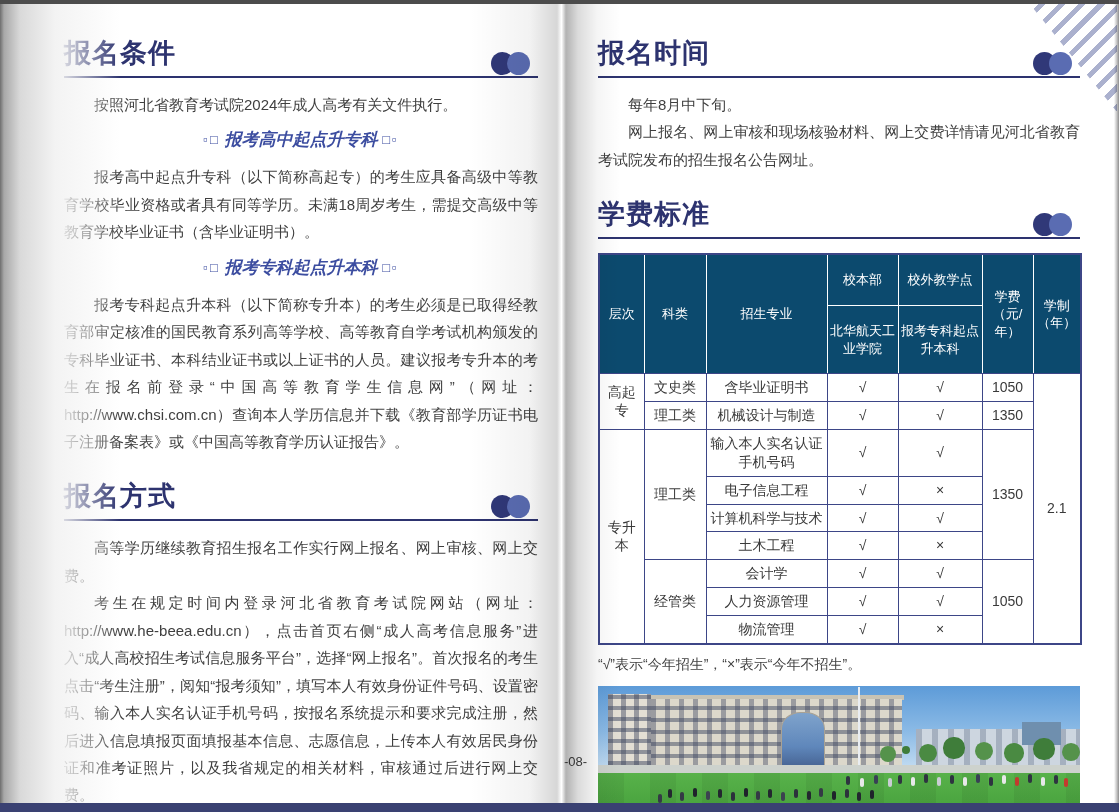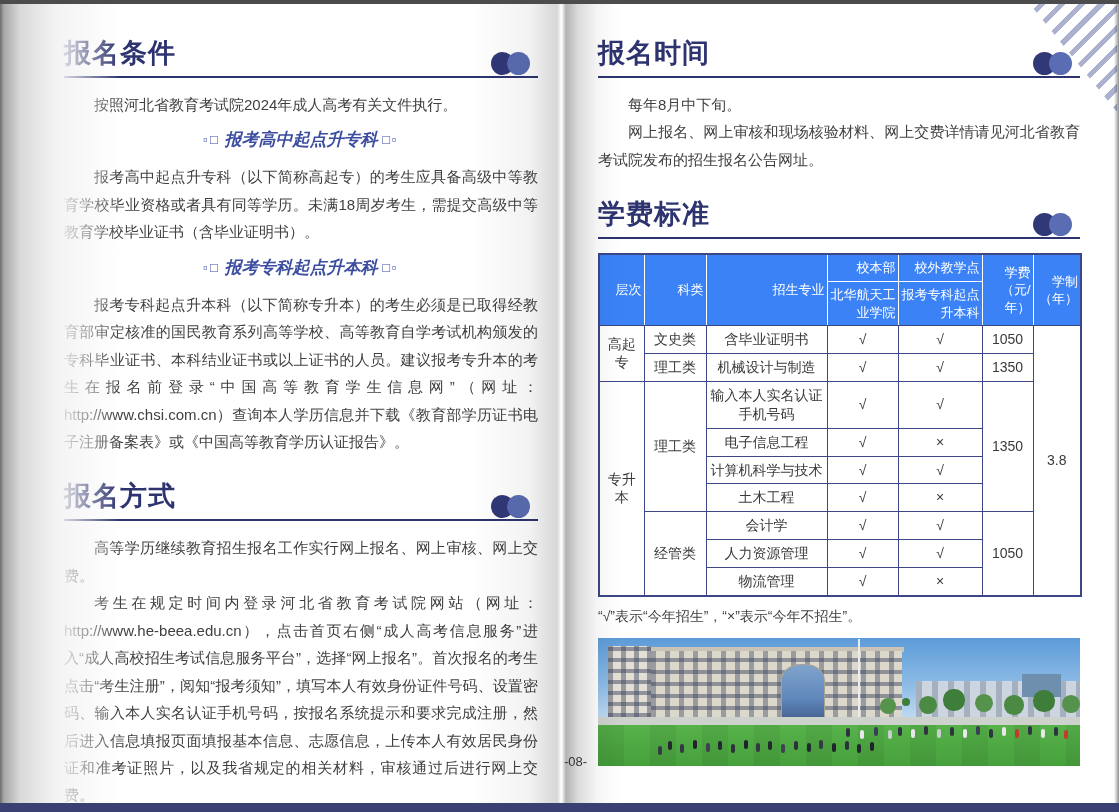--- a/index.html
+++ b/index.html
@@ -46,22 +46,22 @@
 
   .section-gap { margin-top:26px; }
 
   .page-num { position:absolute; bottom:34px; left:0; width:100%; text-align:left; font-size:13px; color:#404040; }
   .page-left  .page-num { padding-left:20px; }
   .page-right .page-num { padding-right:20px; }
 
   
   table.fee { border-collapse:collapse; width:482px; margin-top:14px; table-layout:fixed; }
   table.fee th, table.fee td { text-align:center; vertical-align:middle; }
-  table.fee th { background:#3b82f6; color:#ffffff; font-weight:400; font-size:13px;
-    border:1px solid #ffffff; padding:4px 2px; line-height:1.35; word-break:break-all;text-align:right; }
+  table.fee th { background:#0c4a6e; color:#ffffff; font-weight:400; font-size:13px;
+    border:1px solid #ffffff; padding:16px 2px; line-height:1.35; word-break:break-all; }
   table.fee thead tr:last-child th, table.fee th[rowspan] { border-bottom:1px solid #3d4687; }
   table.fee { border:2px solid #3d4687; }
   table.fee td { border:1px solid #3d4687; color:#3a3a3a; font-size:14px; padding:4px 2px; line-height:1.35; background:#fff; }
   col.c-level{width:45px;} col.c-cat{width:62px;} col.c-major{width:121px;}
   col.c-main{width:71px;} col.c-ext{width:84px;} col.c-fee{width:51px;} col.c-dur{width:48px;}
   td.mark { font-size:15px; }
 
   .table-note { margin-top:11px; font-size:14px; color:#3f3f3f; }
 
   
@@ -196,21 +196,21 @@
         </tr>
       </thead>
       <tbody>
         <tr>
           <td rowspan="2">高起专</td>
           <td>文史类</td>
           <td>含毕业证明书</td>
           <td class="mark">√</td>
           <td class="mark">√</td>
           <td>1050</td>
-          <td rowspan="9">3.8</td>
+          <td rowspan="9">2.1</td>
         </tr>
         <tr>
           <td>理工类</td>
           <td>机械设计与制造</td>
           <td class="mark">√</td>
           <td class="mark">√</td>
           <td>1350</td>
         </tr>
         <tr>
           <td rowspan="7">专升本</td>

